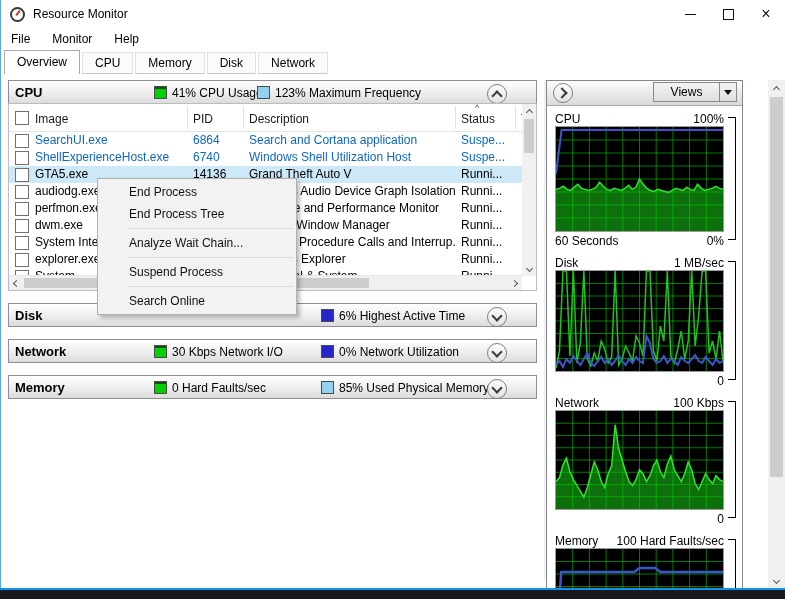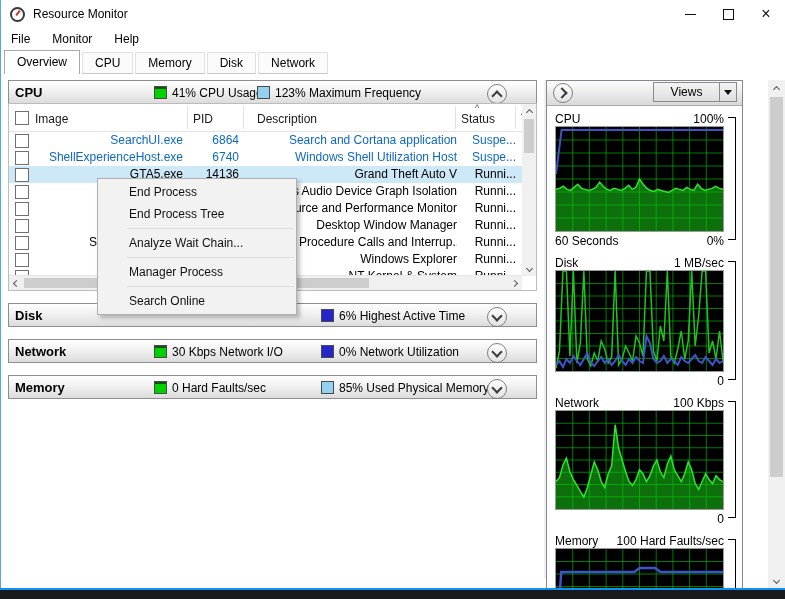--- a/index.html
+++ b/index.html
@@ -45,21 +45,21 @@
   .chev.right{transform:rotate(-135deg);margin-left:-2px;}
   .chev.sm{width:4px;height:4px;border-width:1.5px;border-color:#555;}
 
   
   .proc-table{position:absolute;left:8px;top:103px;width:529px;height:188px;box-sizing:border-box;
     border:1px solid #bcbcbc;background:#fff;overflow:hidden;}
   .tbl-header{position:absolute;left:0;top:0;right:14px;height:27px;border-bottom:1px solid #e4e4e4;background:#fff;}
   .tbl-header .colsep{position:absolute;top:2px;bottom:2px;width:1px;background:#e2e2e2;}
   .th{position:absolute;top:8px;font-size:12px;color:#1a1a1a;white-space:nowrap;}
   .sort-ind{position:absolute;left:466px;top:-1px;font-size:9px;color:#555;}
-  .rows{position:absolute;left:0;top:28px;right:14px;bottom:14px;overflow:hidden;text-align:right;}
+  .rows{position:absolute;left:0;top:28px;right:14px;bottom:14px;overflow:hidden;}
   .proc-row{position:relative;height:17px;line-height:17px;white-space:nowrap;}
   .proc-row.selected{background:#cde8f7;}
   .proc-row.suspended .cell{color:#0d68c2;}
   .cell{position:absolute;top:0;font-size:12px;overflow:hidden;}
   .cb{position:absolute;left:6px;width:12px;height:12px;border:1px solid #707070;background:#fff;top:2px;}
   .tbl-header .cb{top:7px;}
   .c-img{left:26px;width:148px;}
   .c-pid{left:184px;width:46px;}
   .c-desc{left:240px;width:208px;}
   .c-status{left:452px;width:55px;}
@@ -148,21 +148,21 @@
     <span class="sec-chevron">
         <span class="chev up"></span>
       </span>
   </div>
 
   <div class="proc-table">
     <div class="tbl-header">
       <span class="cb"></span>
       <span class="th" style="left:26px;">Image</span>
       <span class="th" style="left:184px;">PID</span>
-      <span class="th" style="left:248px;">Description</span>
+      <span class="th" style="left:240px;">Description</span>
       <span class="sort-ind">^</span>
       <span class="th" style="left:452px;">Status</span>
       <span class="th" style="left:512px;">T</span>
       <span class="colsep" style="left:178px;"></span>
       <span class="colsep" style="left:234px;"></span>
       <span class="colsep" style="left:446px;"></span>
       <span class="colsep" style="left:506px;"></span>
     </div>
     <div class="rows" id="process-rows">
         <div class="proc-row suspended">
@@ -291,21 +291,21 @@
         <span class="chev sm down"></span>
       </div>
   </div>
 
   <div class="ctx-menu" id="ctx-menu">
       <div class="ctx-item">End Process</div>
       <div class="ctx-item">End Process Tree</div>
       <div class="ctx-sep"></div>
       <div class="ctx-item">Analyze Wait Chain...</div>
       <div class="ctx-sep"></div>
-      <div class="ctx-item">Manager Process</div>
+      <div class="ctx-item">Suspend Process</div>
       <div class="ctx-sep"></div>
       <div class="ctx-item">Search Online</div>
     </div>
 
   <div class="right-panel">
     <div class="rp-toolbar">
       <span class="rp-expand">
           <span class="chev right"></span>
         </span>
       <span class="views-btn">

